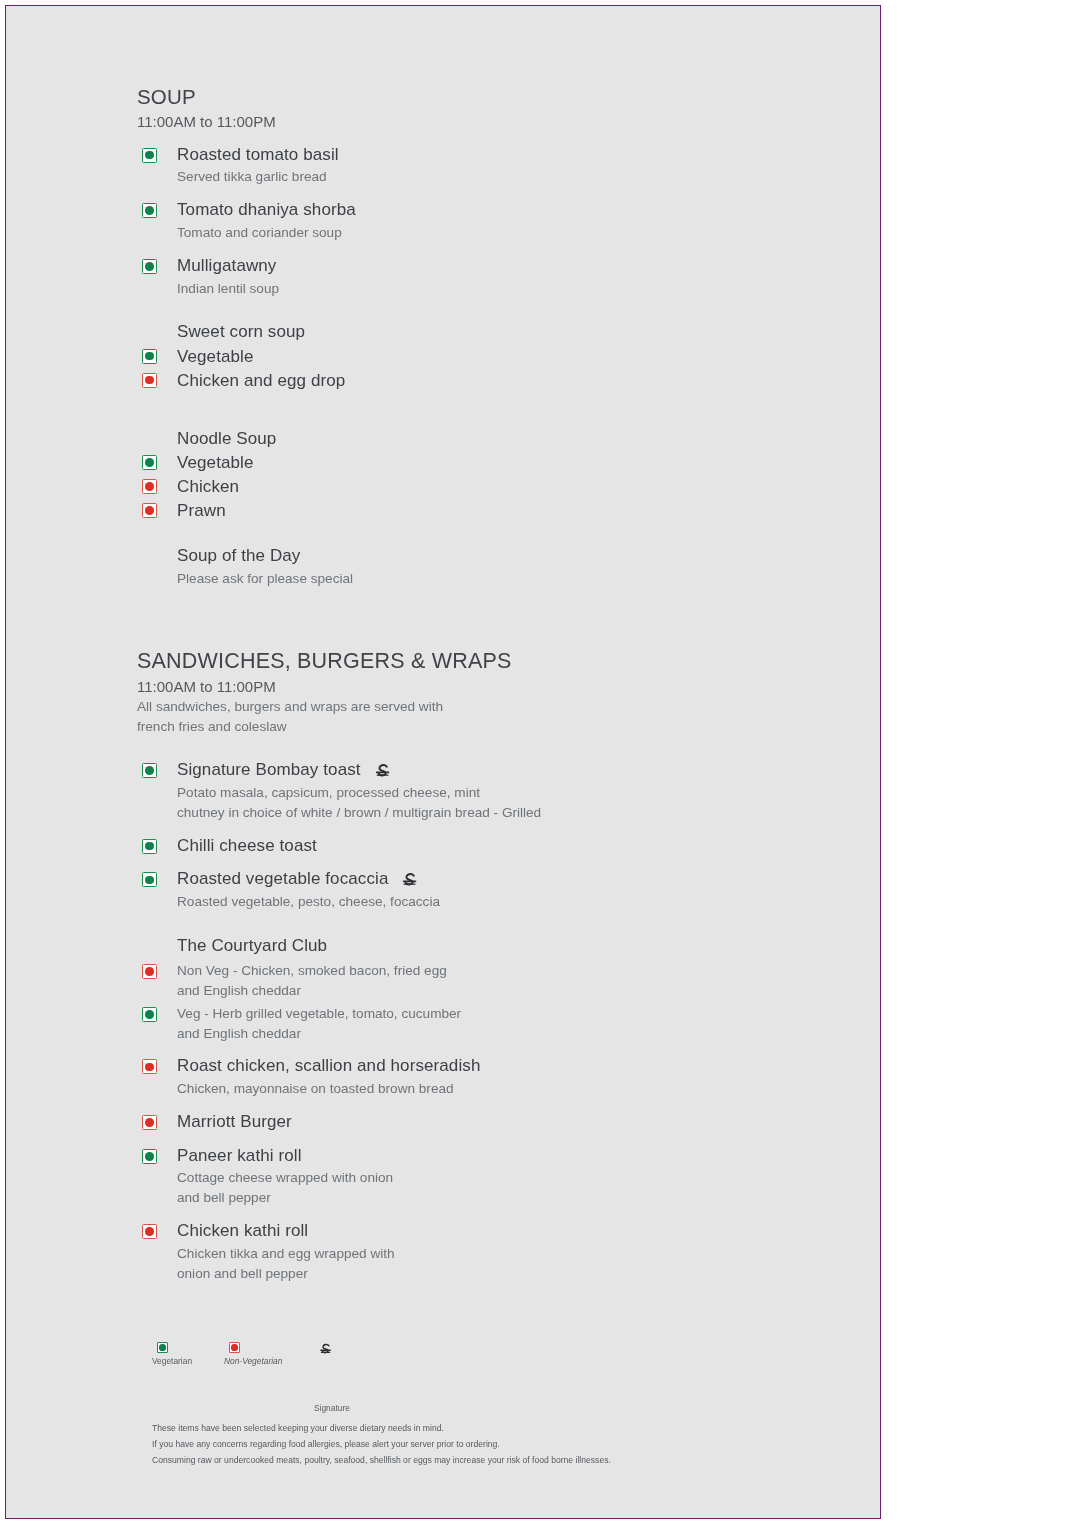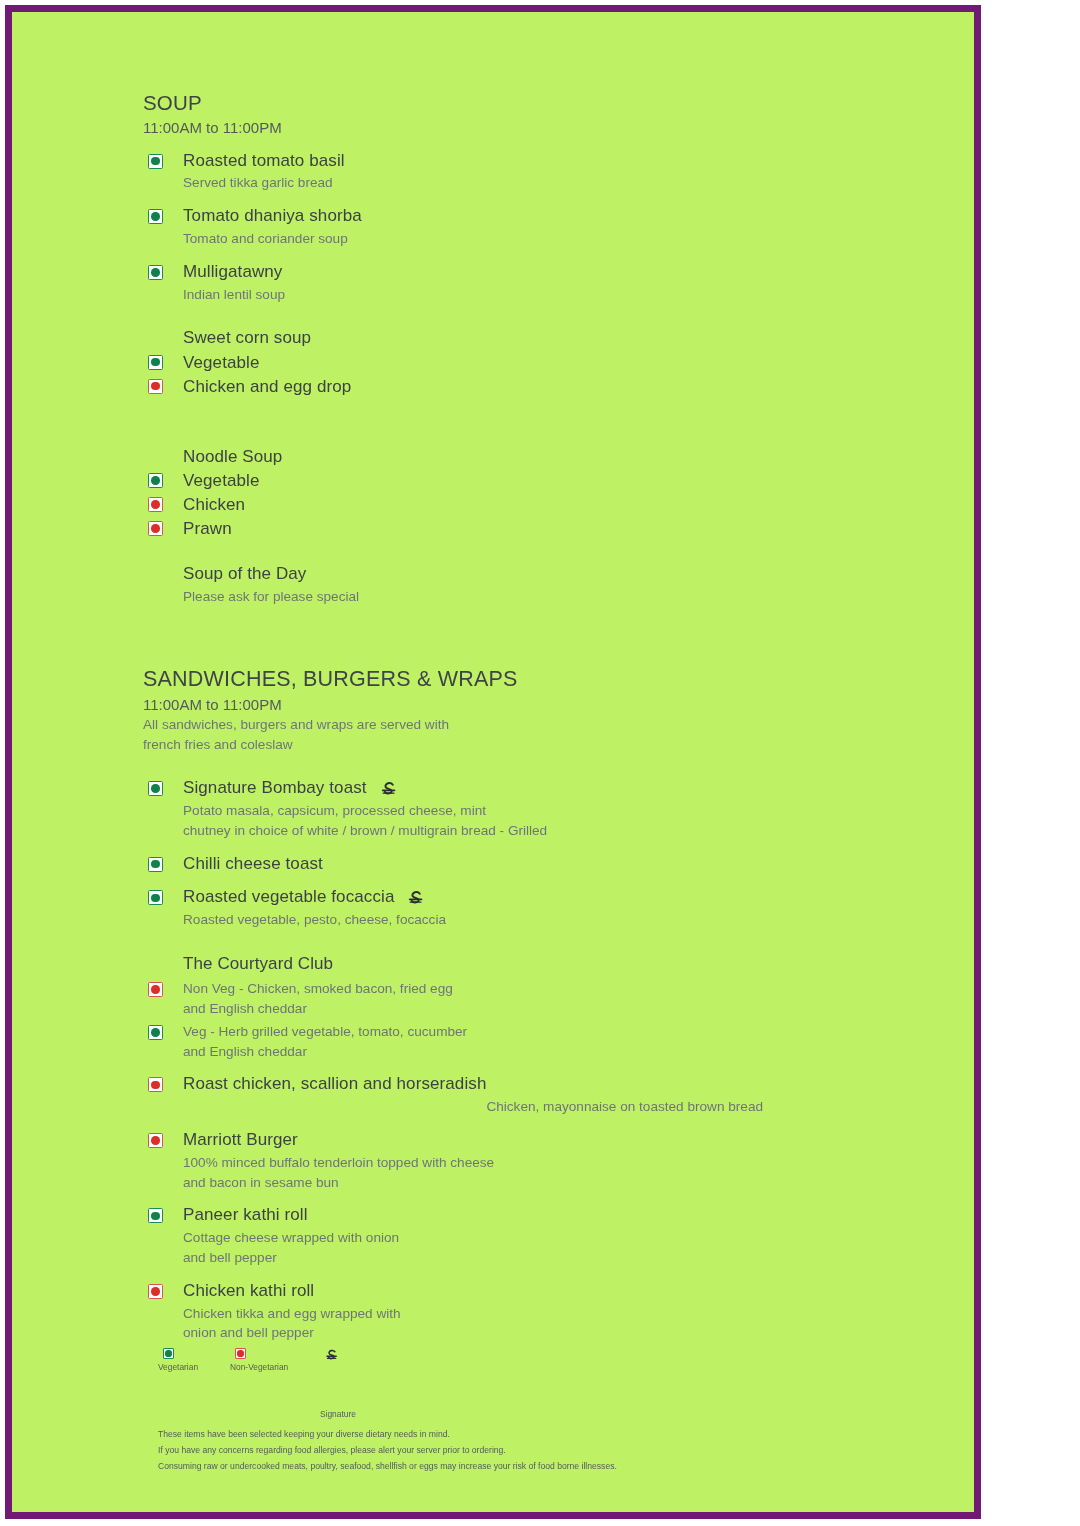--- a/index.html
+++ b/index.html
@@ -11,24 +11,24 @@
     width: 1080px;
     height: 1526px;
     font-family: "Liberation Sans", sans-serif;
     -webkit-font-smoothing: antialiased;
   }
 
   .page {
     position: absolute;
     left: 5px;
     top: 5px;
-    width: 976px;
+    width: 876px;
     height: 1514px;
-    background: #bef264;
-    border: 7px solid #701a75;
+    background: #e5e5e5;
+    border: 1px solid #701a75;
     box-sizing: border-box;
     overflow: hidden;
   }
 
   .content {
     position: absolute;
     left: 131px;
     top: 79px;
     width: 620px;
   }
@@ -150,21 +150,21 @@
   .legend {
     display: flex;
     align-items: flex-start;
   }
   .legend-cell {
     display: flex;
     flex-direction: column;
     align-items: flex-start;
   }
   .legend-cell.c1 { width: 72px; }
-  .legend-cell.c2 { width: 90px; }
+  .legend-cell.c2 { width: 90px; font-style: italic; }
   .legend-cell.c3 { width: 90px; gap: 43px; }
   .legend-mark {
     position: relative;
     width: 11px;
     height: 11px;
     box-sizing: border-box;
     border: 1px solid #1c8b52;
     border-radius: 1px;
     background: #fff;
     margin-left: 5px;
@@ -243,21 +243,21 @@
       <span class="mark t-line"></span>
       <div class="plain-line">Vegetable</div>
     </div>
     <div class="item sub">
       <span class="mark nonveg t-line"></span>
       <div class="plain-line">Chicken and egg drop</div>
     </div>
 
     <div class="spacer-lg"></div>
 
-    <div class="item noicon" style="margin-top:12px;">
+    <div class="item noicon" style="margin-top:0;">
       <div class="plain-line">Noodle Soup</div>
     </div>
     <div class="item sub">
       <span class="mark t-line"></span>
       <div class="plain-line">Vegetable</div>
     </div>
     <div class="item sub">
       <span class="mark nonveg t-line"></span>
       <div class="plain-line">Chicken</div>
     </div>
@@ -333,36 +333,32 @@
       </div>
     </div>
     <div class="item sub" style="margin-top:3px;">
       <span class="mark t-desc"></span>
       <div class="item-desc lead">
         <div>Veg - Herb grilled vegetable, tomato, cucumber</div>
         <div>and English cheddar</div>
       </div>
     </div>
 
-    <div class="item" style="text-align:right;">
+    <div class="item" style="">
       <span class="mark nonveg t-title"></span>
       <div class="item-title">
         <span>Roast chicken, scallion and horseradish</span>
       </div>
       <div class="item-desc">Chicken, mayonnaise on toasted brown bread</div>
     </div>
 
     <div class="item">
       <span class="mark nonveg t-title"></span>
       <div class="item-title">
         <span>Marriott Burger</span>
-      </div>
-      <div class="item-desc">
-        <div>100% minced buffalo tenderloin topped with cheese</div>
-        <div>and bacon in sesame bun</div>
       </div>
     </div>
 
     <div class="item">
       <span class="mark t-title"></span>
       <div class="item-title">
         <span>Paneer kathi roll</span>
       </div>
       <div class="item-desc">
         <div>Cottage cheese wrapped with onion</div>

